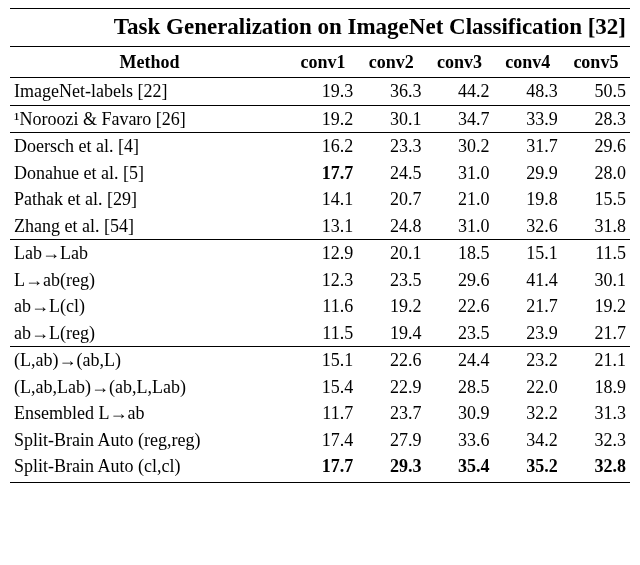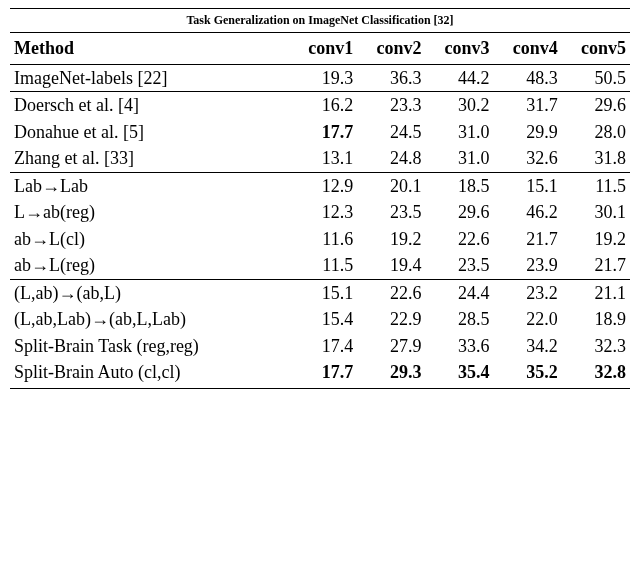--- a/index.html
+++ b/index.html
@@ -21,37 +21,36 @@
     table-layout: fixed;
   }
   td, th {
     padding: 2px 4px 2px 4px;
     line-height: 1.25;
     vertical-align: baseline;
     white-space: nowrap;
     overflow: hidden;
   }
   .title-row td {
-    text-align: center;
+    text-align: right;
     font-weight: bold;
     border-top: 1.5px solid #000;
     border-bottom: 1.5px solid #000;
     padding-top: 4px;
     padding-bottom: 4px;
-    font-size: 12px;
+    font-size: 23px;
   }
   .header-row th {
-    text-align: right;
     font-weight: bold;
     border-bottom: 1.5px solid #000;
     padding-top: 4px;
     padding-bottom: 4px;
   }
   .header-row th.method-head {
-    text-align: left;
+    text-align: center;
   }
   .method-col {
     text-align: left;
     margin-left: 12px;
   }
   .num {
     text-align: right;
     font-variant-numeric: tabular-nums;
   }
   .sep td, .sep th {
@@ -91,58 +90,74 @@
           <th class="">conv5</th>
         </tr>
         <tr class="sep">
           <td class="method-col">ImageNet-labels [22]</td>
           <td class="num">19.3</td>
           <td class="num">36.3</td>
           <td class="num">44.2</td>
           <td class="num">48.3</td>
           <td class="num">50.5</td>
         </tr>
+        <tr class="sep">
+          <td class="method-col">¹Noroozi &amp; Favaro [26]</td>
+          <td class="num">19.2</td>
+          <td class="num">30.1</td>
+          <td class="num">34.7</td>
+          <td class="num">33.9</td>
+          <td class="num">28.3</td>
+        </tr>
         <tr>
           <td class="method-col">Doersch et al. [4]</td>
           <td class="num">16.2</td>
           <td class="num">23.3</td>
           <td class="num">30.2</td>
           <td class="num">31.7</td>
           <td class="num">29.6</td>
         </tr>
         <tr>
           <td class="method-col">Donahue et al. [5]</td>
           <td class="num bold">17.7</td>
           <td class="num">24.5</td>
           <td class="num">31.0</td>
           <td class="num">29.9</td>
           <td class="num">28.0</td>
         </tr>
-        <tr class="sep">
-          <td class="method-col">Zhang et al. [33]</td>
+        <tr>
+          <td class="method-col">Pathak et al. [29]</td>
+          <td class="num">14.1</td>
+          <td class="num">20.7</td>
+          <td class="num">21.0</td>
+          <td class="num">19.8</td>
+          <td class="num">15.5</td>
+        </tr>
+        <tr class="sep">
+          <td class="method-col">Zhang et al. [54]</td>
           <td class="num">13.1</td>
           <td class="num">24.8</td>
           <td class="num">31.0</td>
           <td class="num">32.6</td>
           <td class="num">31.8</td>
         </tr>
         <tr>
           <td class="method-col">Lab→Lab</td>
           <td class="num">12.9</td>
           <td class="num">20.1</td>
           <td class="num">18.5</td>
           <td class="num">15.1</td>
           <td class="num">11.5</td>
         </tr>
         <tr>
           <td class="method-col">L→ab(reg)</td>
           <td class="num">12.3</td>
           <td class="num">23.5</td>
           <td class="num">29.6</td>
-          <td class="num">46.2</td>
+          <td class="num">41.4</td>
           <td class="num">30.1</td>
         </tr>
         <tr>
           <td class="method-col">ab→L(cl)</td>
           <td class="num">11.6</td>
           <td class="num">19.2</td>
           <td class="num">22.6</td>
           <td class="num">21.7</td>
           <td class="num">19.2</td>
         </tr>
@@ -164,21 +179,29 @@
         </tr>
         <tr>
           <td class="method-col">(L,ab,Lab)→(ab,L,Lab)</td>
           <td class="num">15.4</td>
           <td class="num">22.9</td>
           <td class="num">28.5</td>
           <td class="num">22.0</td>
           <td class="num">18.9</td>
         </tr>
         <tr>
-          <td class="method-col">Split-Brain Task (reg,reg)</td>
+          <td class="method-col">Ensembled L→ab</td>
+          <td class="num">11.7</td>
+          <td class="num">23.7</td>
+          <td class="num">30.9</td>
+          <td class="num">32.2</td>
+          <td class="num">31.3</td>
+        </tr>
+        <tr>
+          <td class="method-col">Split-Brain Auto (reg,reg)</td>
           <td class="num">17.4</td>
           <td class="num">27.9</td>
           <td class="num">33.6</td>
           <td class="num">34.2</td>
           <td class="num">32.3</td>
         </tr>
         <tr class="last-row">
           <td class="method-col">Split-Brain Auto (cl,cl)</td>
           <td class="num bold">17.7</td>
           <td class="num bold">29.3</td>

